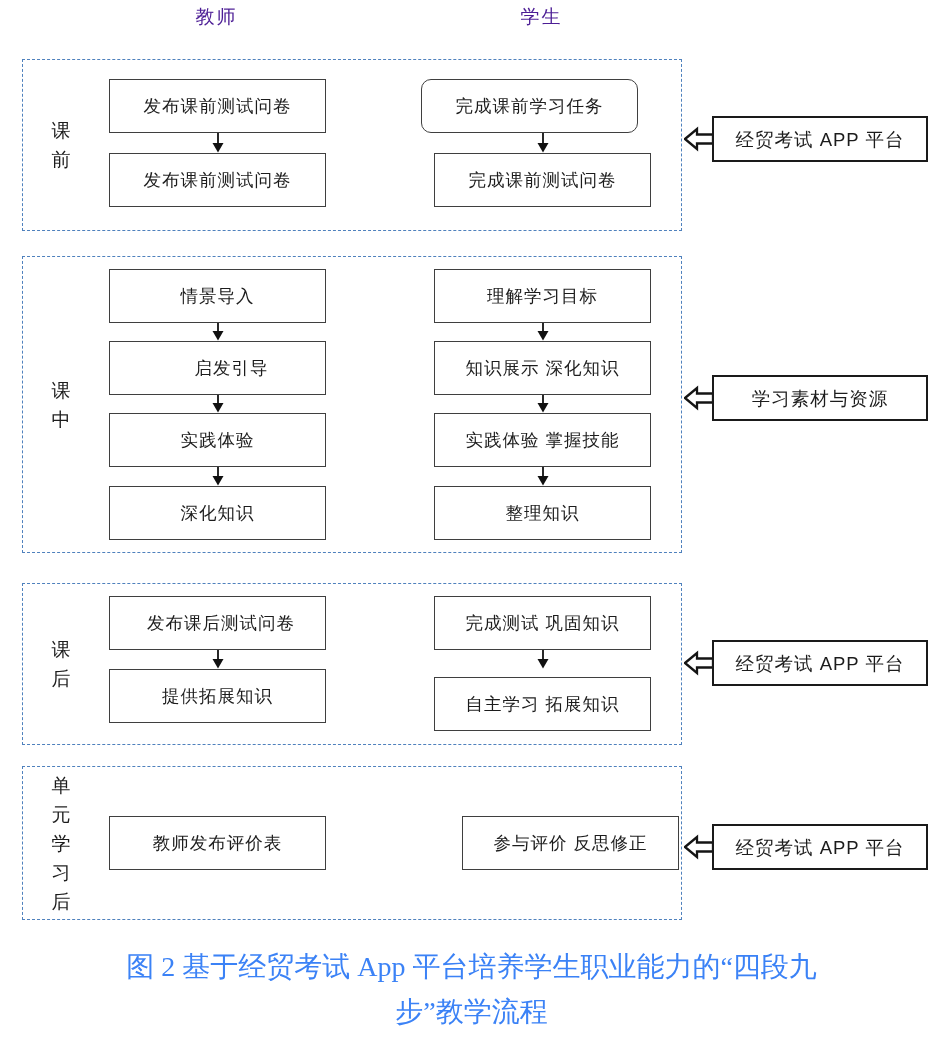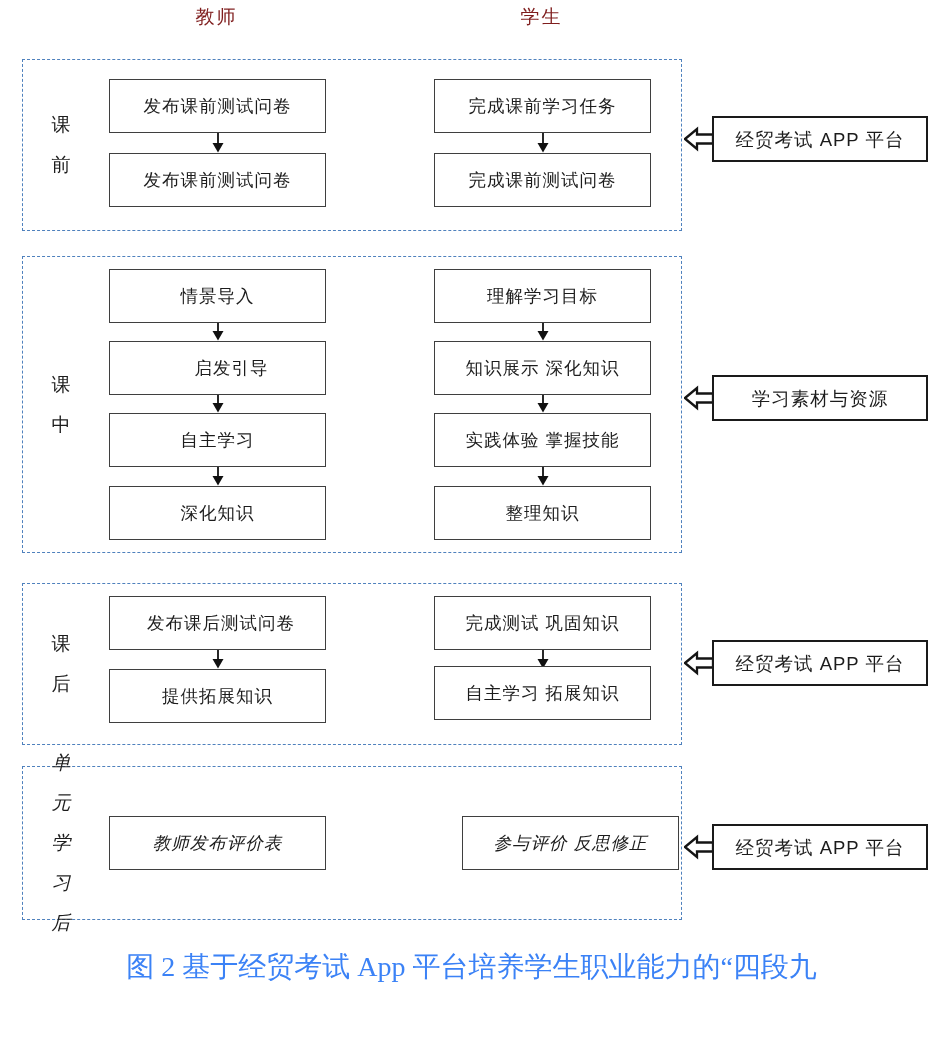--- a/index.html
+++ b/index.html
@@ -1,29 +1,29 @@
 <!DOCTYPE html>
 <html><head>
 <meta charset="utf-8">
 <title>Diagram</title>
 <style>
   html,body{margin:0;padding:0;background:#ffffff;}
   body{font-family:"Liberation Sans","DejaVu Sans",sans-serif;}
   .diagram{position:relative;width:943px;height:1044px;background:#fff;overflow:hidden;}
 
   .col-header{position:absolute;top:4px;width:217px;text-align:center;
-    font-size:19px;letter-spacing:2px;color:#7f1d1d;}
+    font-size:19px;letter-spacing:2px;color:#4c1d95;}
   #hdr-teacher{left:108px;}
   #hdr-student{left:433px;}
 
   .section{position:absolute;left:22px;width:660px;box-sizing:border-box;
     border:1.6px dashed #4f81bd;background:#fff;}
 
   .stage{position:absolute;left:24px;top:50%;transform:translateY(-50%);
-    width:28px;font-size:19px;line-height:40px;text-align:center;
+    width:28px;font-size:19px;line-height:29px;text-align:center;
     word-break:break-all;color:#1c1c1c;letter-spacing:0;}
 
   .step-box{position:absolute;width:217px;height:54px;box-sizing:border-box;
     border:1.7px solid #3f3f3f;background:#fff;
     display:flex;align-items:center;justify-content:center;
     font-size:17.5px;letter-spacing:1px;color:#1c1c1c;white-space:pre;}
 
   .flow-arrow{position:absolute;width:16px;line-height:0;}
 
   .side-wrap{position:absolute;left:684px;height:46px;display:flex;align-items:center;}
@@ -45,21 +45,21 @@
 
   <div id="sections">
       <div class="section" style="top: 59px; height: 172px;">
         <div class="stage">课前</div>
         <div class="step-box" style="left: 86px; top: 19px;">发布课前测试问卷</div>
         <div class="flow-arrow" style="left: 187px; top: 73px; height: 20px;"><svg width="16" height="20" viewBox="0 0 16 20">
             <line x1="8" y1="0" x2="8" y2="12" stroke="#111" stroke-width="1.8"></line>
             <polygon points="2.5,10 13.5,10 8,19.5" fill="#111"></polygon>
           </svg></div>
         <div class="step-box" style="left: 86px; top: 93px;">发布课前测试问卷</div>
-        <div class="step-box" style="left: 411px; top: 19px;">完成课前学习任务</div>
+        <div class="step-box" style="left: 398px; top: 19px; border-radius: 10px;">完成课前学习任务</div>
         <div class="flow-arrow" style="left: 512px; top: 73px; height: 20px;"><svg width="16" height="20" viewBox="0 0 16 20">
             <line x1="8" y1="0" x2="8" y2="12" stroke="#111" stroke-width="1.8"></line>
             <polygon points="2.5,10 13.5,10 8,19.5" fill="#111"></polygon>
           </svg></div>
         <div class="step-box" style="left: 411px; top: 93px;">完成课前测试问卷</div>
       </div>
       <div class="side-wrap" style="top: 116px;">
         <svg class="block-arrow" width="30" height="26" viewBox="0 0 30 26">
           <polygon points="1,13 13,3 13,8.5 29,8.5 29,17.5 13,17.5 13,23" fill="#ffffff" stroke="#141414" stroke-width="2.3" stroke-linejoin="miter"></polygon>
         </svg>
@@ -70,21 +70,21 @@
         <div class="step-box" style="left: 86px; top: 12px;">情景导入</div>
         <div class="flow-arrow" style="left: 187px; top: 66px; height: 18px;"><svg width="16" height="18" viewBox="0 0 16 18">
             <line x1="8" y1="0" x2="8" y2="10" stroke="#111" stroke-width="1.8"></line>
             <polygon points="2.5,8 13.5,8 8,17.5" fill="#111"></polygon>
           </svg></div>
         <div class="step-box" style="left: 86px; top: 84px; padding-left: 28px;">启发引导</div>
         <div class="flow-arrow" style="left: 187px; top: 138px; height: 18px;"><svg width="16" height="18" viewBox="0 0 16 18">
             <line x1="8" y1="0" x2="8" y2="10" stroke="#111" stroke-width="1.8"></line>
             <polygon points="2.5,8 13.5,8 8,17.5" fill="#111"></polygon>
           </svg></div>
-        <div class="step-box" style="left: 86px; top: 156px;">自主学习</div>
+        <div class="step-box" style="left: 86px; top: 156px;">实践体验</div>
         <div class="flow-arrow" style="left: 187px; top: 210px; height: 19px;"><svg width="16" height="19" viewBox="0 0 16 19">
             <line x1="8" y1="0" x2="8" y2="11" stroke="#111" stroke-width="1.8"></line>
             <polygon points="2.5,9 13.5,9 8,18.5" fill="#111"></polygon>
           </svg></div>
         <div class="step-box" style="left: 86px; top: 229px;">深化知识</div>
         <div class="step-box" style="left: 411px; top: 12px;">理解学习目标</div>
         <div class="flow-arrow" style="left: 512px; top: 66px; height: 18px;"><svg width="16" height="18" viewBox="0 0 16 18">
             <line x1="8" y1="0" x2="8" y2="10" stroke="#111" stroke-width="1.8"></line>
             <polygon points="2.5,8 13.5,8 8,17.5" fill="#111"></polygon>
           </svg></div>
@@ -112,37 +112,38 @@
         <div class="flow-arrow" style="left: 187px; top: 66px; height: 19px;"><svg width="16" height="19" viewBox="0 0 16 19">
             <line x1="8" y1="0" x2="8" y2="11" stroke="#111" stroke-width="1.8"></line>
             <polygon points="2.5,9 13.5,9 8,18.5" fill="#111"></polygon>
           </svg></div>
         <div class="step-box" style="left: 86px; top: 85px;">提供拓展知识</div>
         <div class="step-box" style="left: 411px; top: 12px;">完成测试 巩固知识</div>
         <div class="flow-arrow" style="left: 512px; top: 66px; height: 19px;"><svg width="16" height="19" viewBox="0 0 16 19">
             <line x1="8" y1="0" x2="8" y2="11" stroke="#111" stroke-width="1.8"></line>
             <polygon points="2.5,9 13.5,9 8,18.5" fill="#111"></polygon>
           </svg></div>
-        <div class="step-box" style="left: 411px; top: 82px; text-align: right;">自主学习 拓展知识</div>
+        <div class="step-box" style="left: 411px; top: 93px; text-align: right;">自主学习 拓展知识</div>
       </div>
       <div class="side-wrap" style="top: 640px;">
         <svg class="block-arrow" width="30" height="26" viewBox="0 0 30 26">
           <polygon points="1,13 13,3 13,8.5 29,8.5 29,17.5 13,17.5 13,23" fill="#ffffff" stroke="#141414" stroke-width="2.3" stroke-linejoin="miter"></polygon>
         </svg>
         <div class="side-label">经贸考试 APP 平台</div>
       </div>
-      <div class="section" style="top: 766px; height: 154px; font-style: italic;">
+      <div class="section" style="top: 766px; height: 154px;">
         <div class="stage">单元学习后</div>
         <div class="step-box" style="left: 86px; top: 49px;">教师发布评价表</div>
         <div class="step-box" style="left: 411px; top: 49px; margin-left: 28px;">参与评价 反思修正</div>
       </div>
       <div class="side-wrap" style="top: 824px;">
         <svg class="block-arrow" width="30" height="26" viewBox="0 0 30 26">
           <polygon points="1,13 13,3 13,8.5 29,8.5 29,17.5 13,17.5 13,23" fill="#ffffff" stroke="#141414" stroke-width="2.3" stroke-linejoin="miter"></polygon>
         </svg>
         <div class="side-label">经贸考试 APP 平台</div>
       </div>
     </div>
 
   <div class="caption">
     <div>图 2  基于经贸考试 App 平台培养学生职业能力的“四段九</div>
+    <div>步”教学流程</div>
   </div>
 </div>
 
 </body></html>

